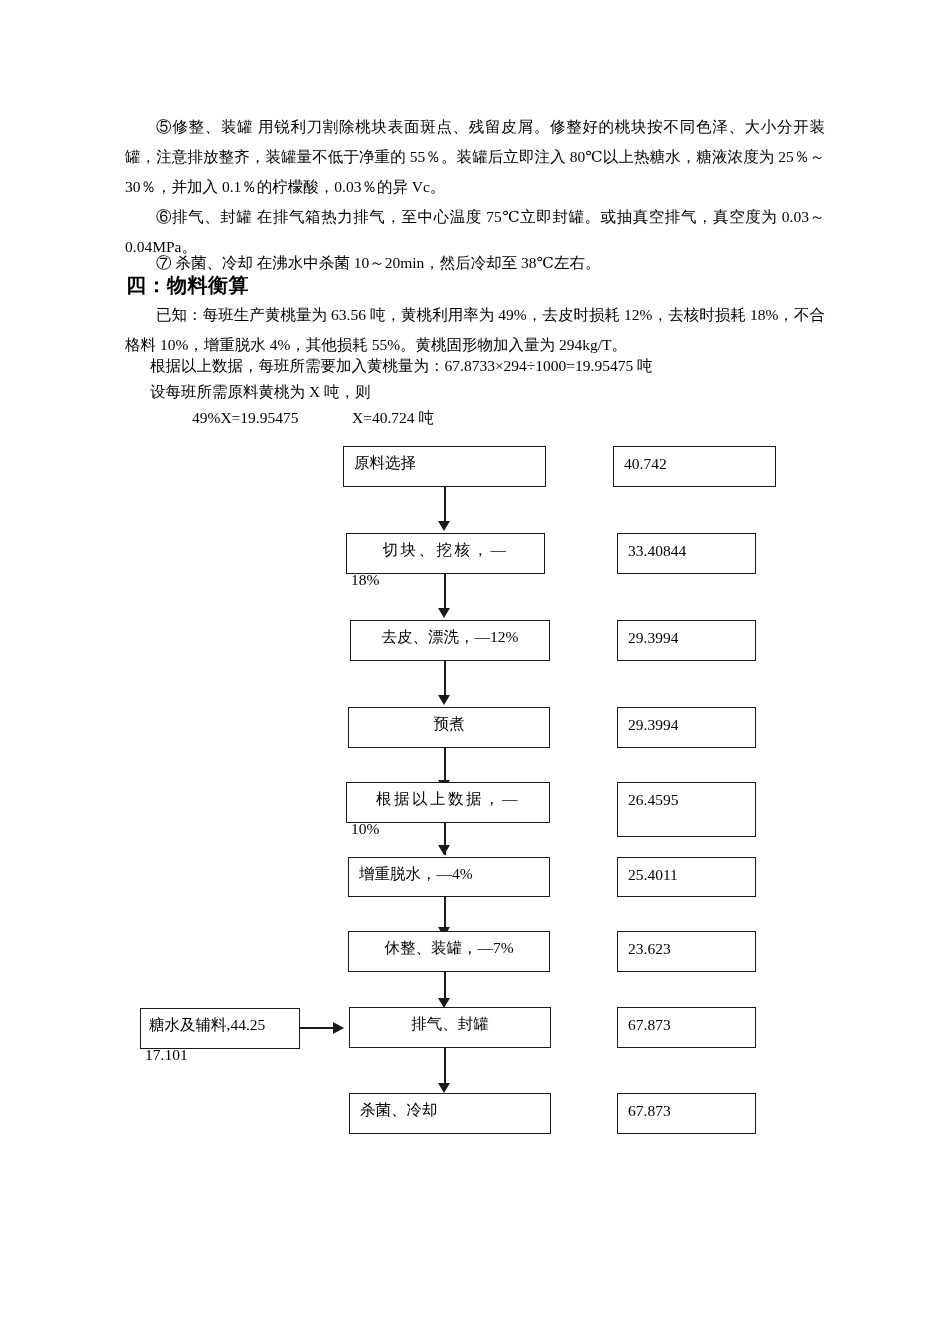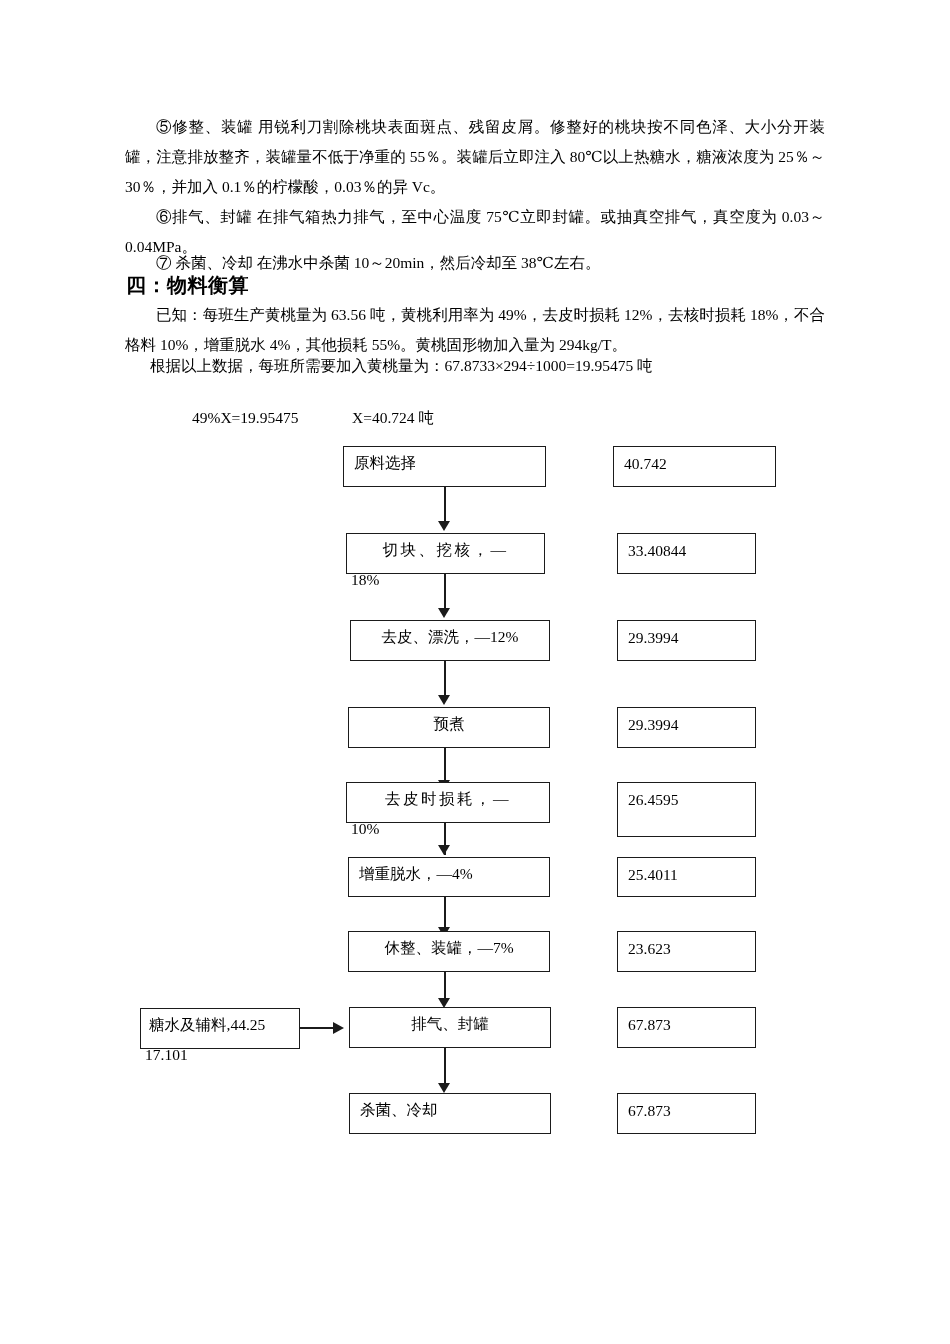--- a/index.html
+++ b/index.html
@@ -116,20 +116,21 @@
     <p class="para">⑦ 杀菌、冷却 在沸水中杀菌 10～20min，然后冷却至 38℃左右。</p>
   </div>
 
   <div class="heading" style="top:272px;">四：物料衡算</div>
 
   <div class="text-block" style="top:300px;">
     <p class="para">已知：每班生产黄桃量为 63.56 吨，黄桃利用率为 49%，去皮时损耗 12%，去核时损耗 18%，不合格料 10%，增重脱水 4%，其他损耗 55%。黄桃固形物加入量为 294kg/T。</p>
   </div>
 
   <div class="line" style="left:150px;top:352px;">根据以上数据，每班所需要加入黄桃量为：67.8733×294÷1000=19.95475 吨</div>
+  <div class="line" style="left:150px;top:378px;">设每班所需原料黄桃为 X 吨，则</div>
   <div class="line" style="left:192px;top:404px;">49%X=19.95475</div>
   <div class="line" style="left:352px;top:404px;">X=40.724 吨</div>
 
   <div class="chart">
 
     <div class="node left" style="left:343px;top:446px;width:203px;height:41px;">
       <span>原料选择</span>
     </div>
     <div class="val" style="left:613px;top:446px;width:163px;height:41px;">40.742</div>
     <div class="vline" style="left:444px;top:487px;height:36px;"></div>
@@ -151,21 +152,21 @@
     <div class="varrow" style="left:438px;top:695px;"></div>
 
     <div class="node center" style="left:348px;top:707px;width:202px;height:41px;">
       <span>预煮</span>
     </div>
     <div class="val" style="left:617px;top:707px;width:139px;height:41px;">29.3994</div>
     <div class="vline" style="left:444px;top:748px;height:34px;"></div>
     <div class="varrow" style="left:438px;top:780px;"></div>
 
     <div class="node center wide-sp" style="left:346px;top:782px;width:204px;height:41px;">
-      <span>去皮时损耗，—</span>
+      <span>根据以上数据，—</span>
       <span style="position:absolute;left:4px;top:36px;letter-spacing:0;font-size:15.5px;">10%</span>
     </div>
     <div class="val" style="left:617px;top:782px;width:139px;height:55px;">26.4595</div>
     <div class="vline" style="left:444px;top:823px;height:32px;"></div>
     <div class="varrow" style="left:438px;top:845px;"></div>
 
     <div class="node left" style="left:348px;top:857px;width:202px;height:40px;">
       <span>增重脱水，—4%</span>
     </div>
     <div class="val" style="left:617px;top:857px;width:139px;height:40px;">25.4011</div>

